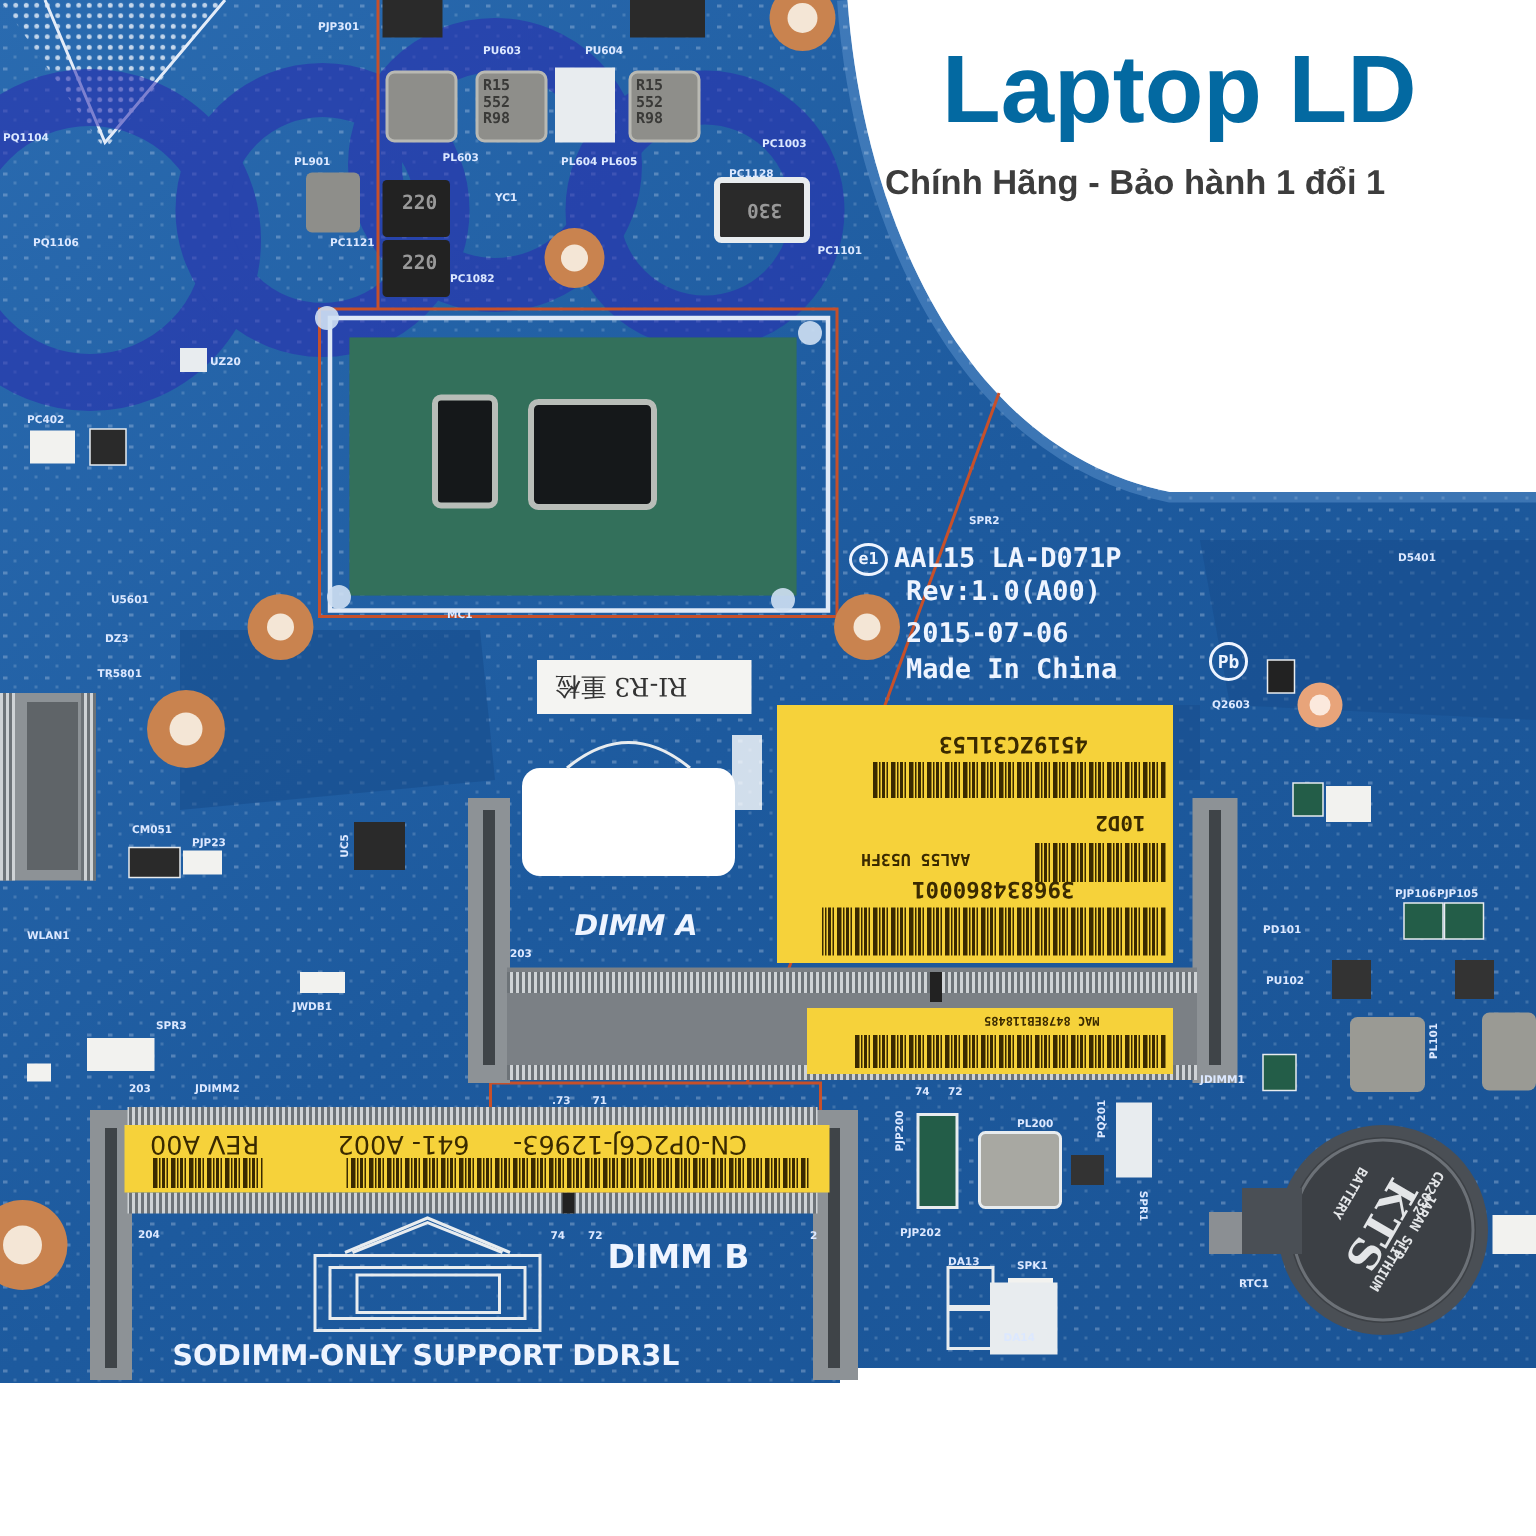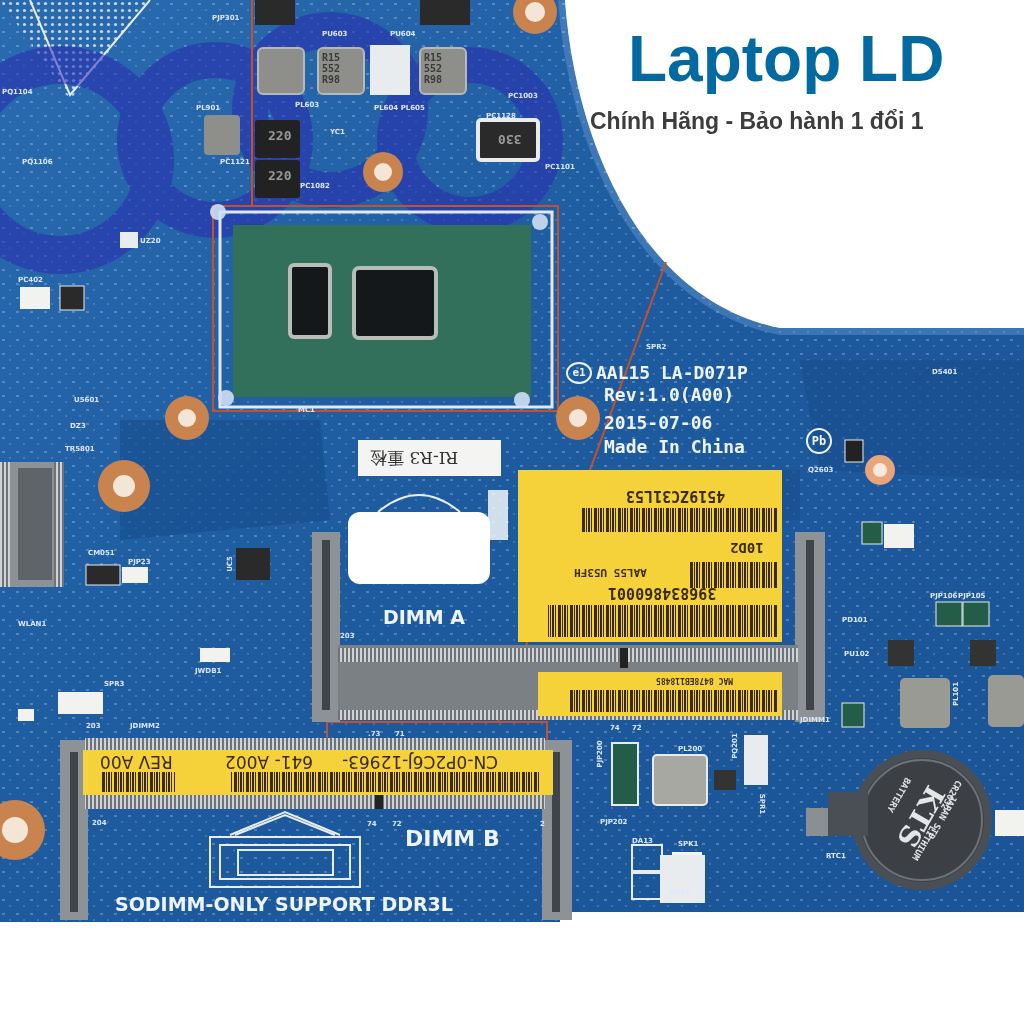--- a/index.html
+++ b/index.html
@@ -193,21 +193,21 @@
 
 <div class="silk" style="left:566px;top:362px;font-size:11px;border:2px solid #eef4ff;border-radius:50%;width:22px;height:18px;text-align:center;line-height:18px;">e1</div>
 <div class="silk" style="left:596px;top:362px;font-size:18px;">AAL15 LA-D071P</div>
 <div class="silk" style="left:604px;top:384px;font-size:18px;">Rev:1.0(A00)</div>
 <div class="silk" style="left:604px;top:412px;font-size:18px;">2015-07-06</div>
 <div class="silk" style="left:604px;top:436px;font-size:18px;">Made In China</div>
 <div class="silk" style="left:806px;top:428px;font-size:12px;width:22px;height:22px;border:2px solid #eef4ff;border-radius:50%;text-align:center;line-height:22px;">Pb</div>
 
 <div class="silk flip" style="left:370px;top:446px;font-size:17px;color:#333;font-family:'DejaVu Serif',serif;font-weight:normal;">RI-R3 重检</div>
 
-<div class="silk" style="left:383px;top:606px;font-size:19px;font-family:'DejaVu Sans',sans-serif;">DIMM A</div>
+<div class="silk" style="left:383px;top:606px;font-size:19px;font-family:'DejaVu Sans',sans-serif;font-style:italic;">DIMM A</div>
 <div class="silk" style="left:405px;top:826px;font-size:22px;font-family:'DejaVu Sans',sans-serif;">DIMM B</div>
 <div class="silk" style="left:115px;top:893px;font-size:19px;font-family:'DejaVu Sans',sans-serif;">SODIMM-ONLY SUPPORT DDR3L</div>
 <div class="tiny" style="left:340px;top:632px;">203</div>
 <div class="tiny" style="left:800px;top:716px;">JDIMM1</div>
 <div class="tiny" style="left:610px;top:724px;">74</div>
 <div class="tiny" style="left:632px;top:724px;">72</div>
 <div class="tiny" style="left:86px;top:722px;">203</div>
 <div class="tiny" style="left:130px;top:722px;">JDIMM2</div>
 <div class="tiny" style="left:368px;top:730px;">.73</div>
 <div class="tiny" style="left:395px;top:730px;">71</div>

